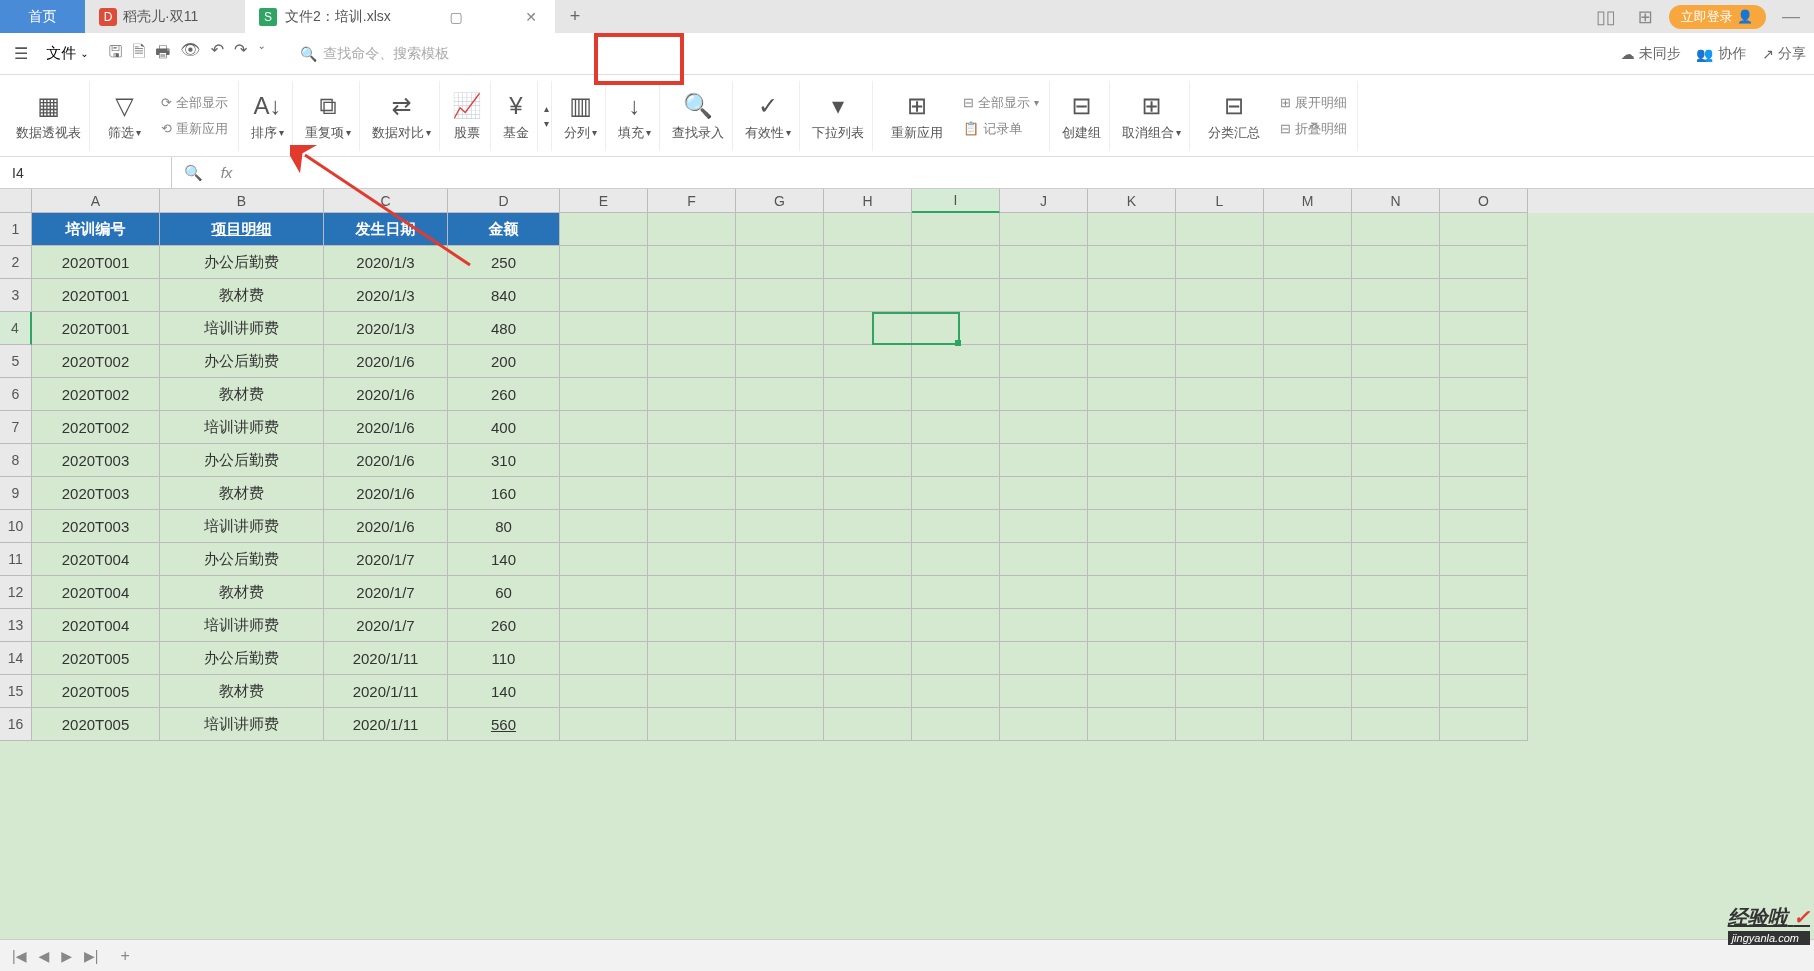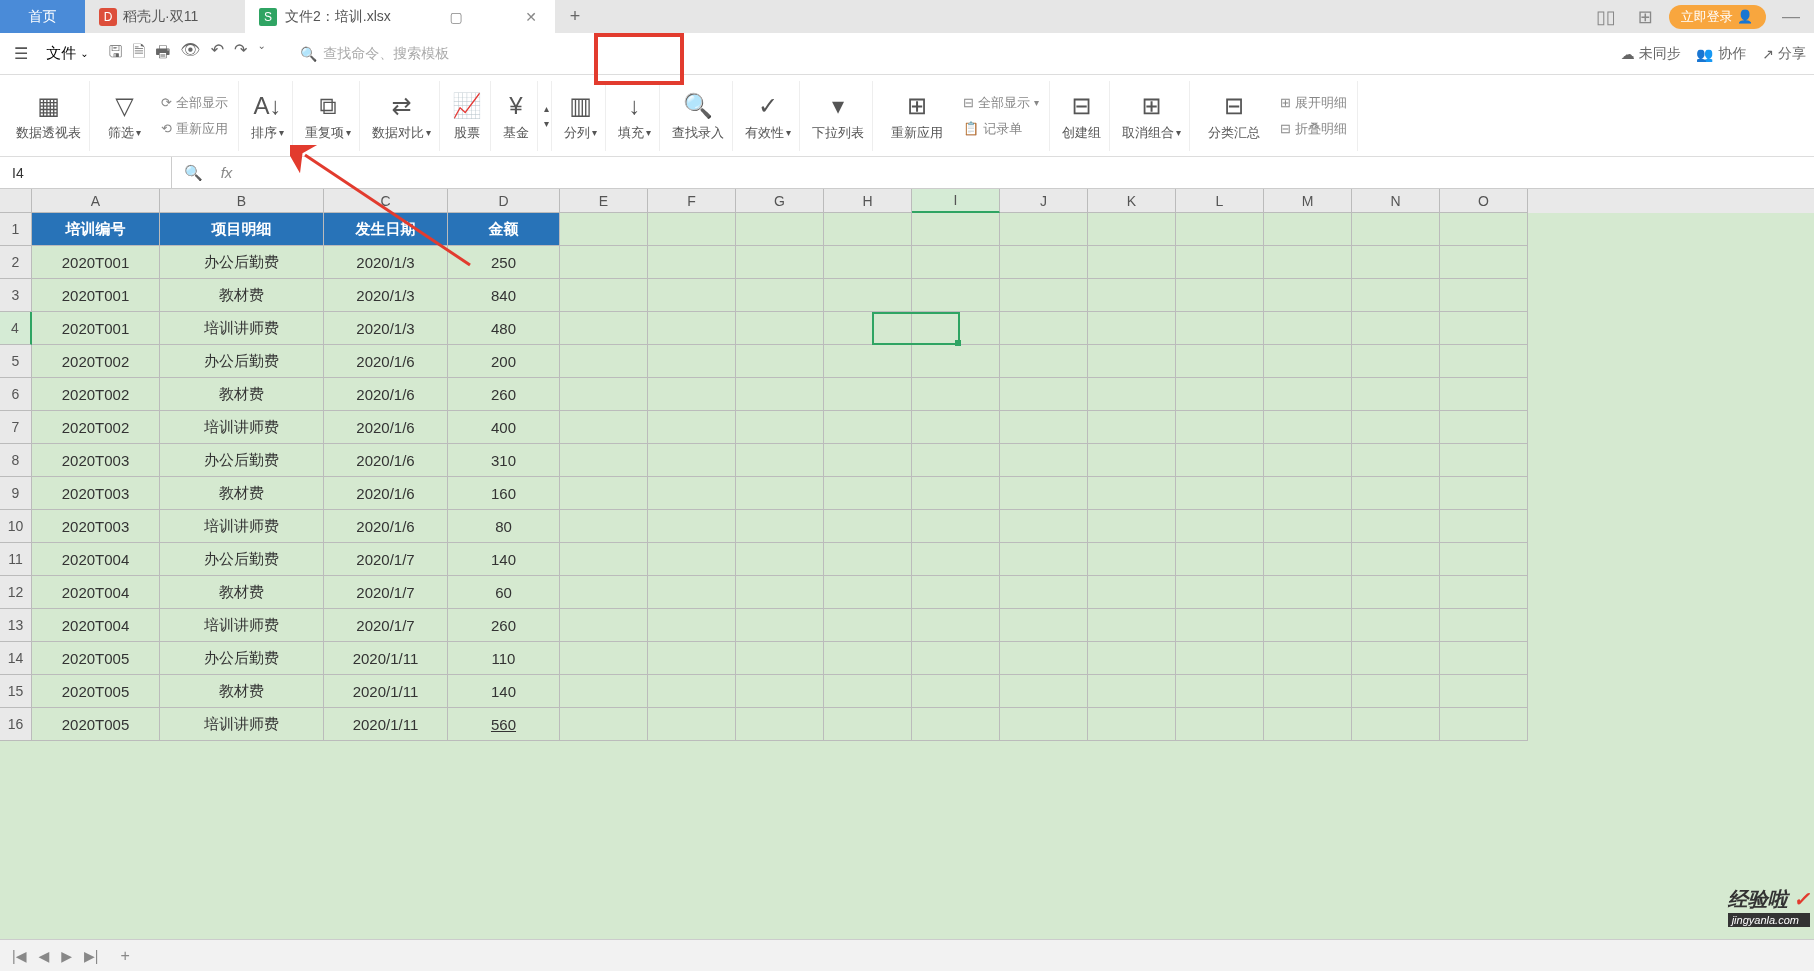--- a/index.html
+++ b/index.html
@@ -74,21 +74,21 @@
 .sheetbar { position:absolute; bottom:0; left:0; right:0; height:32px; background:#f2f2f2; display:flex; align-items:center; border-top:1px solid #ccc; }
 .sheet-nav { display:flex; gap:4px; padding:0 8px; }
 .sheet-nav-btn { color:#888; padding:0 4px; font-size:14px; }
 .sheet-tabs { display:flex; }
 .sheet-tab { padding:0 18px; height:32px; display:flex; align-items:center; font-size:14px; border-right:1px solid #ccc; }
 .sheet-tab-blue { background:#2873b8; color:#fff; }
 .sheet-tab-active { background:#fff; color:#2873b8; border-top:3px solid #2873b8; font-weight:bold; }
 .sheet-add { padding:0 10px; color:#888; font-size:16px; }
 
 
-.watermark { position:absolute; right:4px; bottom:44px; font-size:13px; color:#333; font-style:italic; z-index:30; }
+.watermark { position:absolute; right:4px; bottom:26px; font-size:13px; color:#333; font-style:italic; z-index:30;text-decoration:underline; }
 .watermark .wm2 { font-size:11px; color:#333; background:#333; color:#fff; padding:1px 4px; }
 .caret { font-size:10px; }
 .docker-icon { width:18px; height:18px; background:#dd4e3a; color:#fff; border-radius:3px; display:inline-flex; align-items:center; justify-content:center; font-size:12px; margin-right:6px; }
 </style>
 </head>
 <body>
 
 <div class="titlebar">
   <div class="tab tab-home">首页</div>
   <div class="tab tab-docker">
@@ -355,21 +355,21 @@
       <div class="row-h">11</div>
       <div class="row-h">12</div>
       <div class="row-h">13</div>
       <div class="row-h">14</div>
       <div class="row-h">15</div>
       <div class="row-h">16</div>
     </div>
   <div class="cells" id="cells">
       <div class="cell-row">
         <div class="cell cell-header" style="width: 128px;">培训编号</div>
-        <div class="cell cell-header" style="width: 164px;">项目明细</div>
+        <div class="cell cell-header" style="width: 164px; text-decoration: underline;">项目明细</div>
         <div class="cell cell-header" style="width: 124px;">发生日期</div>
         <div class="cell cell-header" style="width: 112px;">金额</div>
         <div class="cell" style="width: 88px;"></div>
         <div class="cell" style="width: 88px;"></div>
         <div class="cell" style="width: 88px;"></div>
         <div class="cell" style="width: 88px;"></div>
         <div class="cell" style="width: 88px;"></div>
         <div class="cell" style="width: 88px;"></div>
         <div class="cell" style="width: 88px;"></div>
         <div class="cell" style="width: 88px;"></div>

